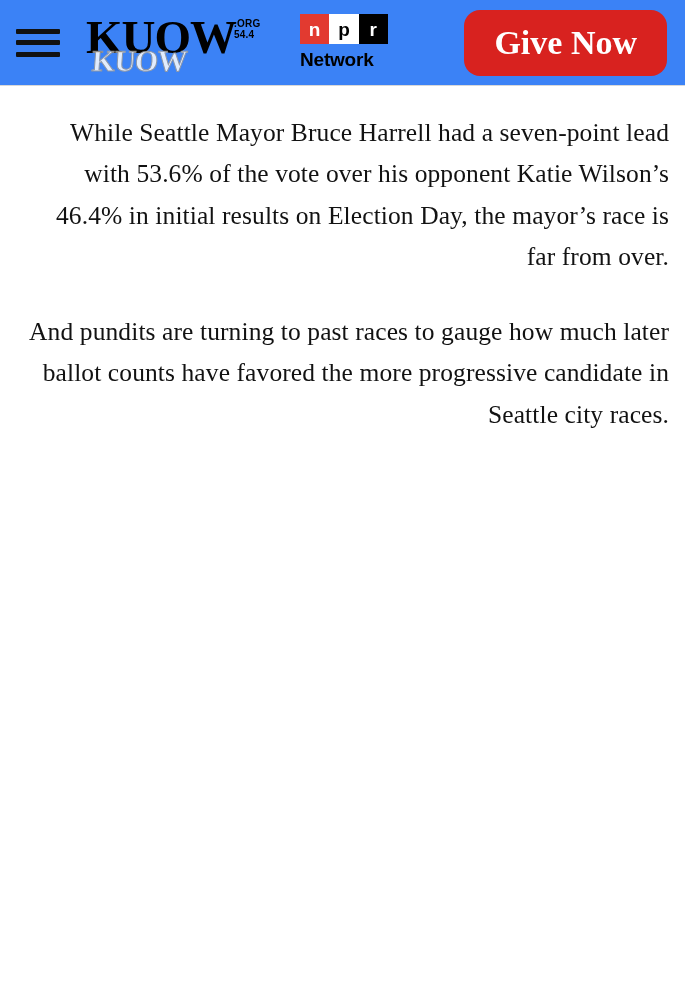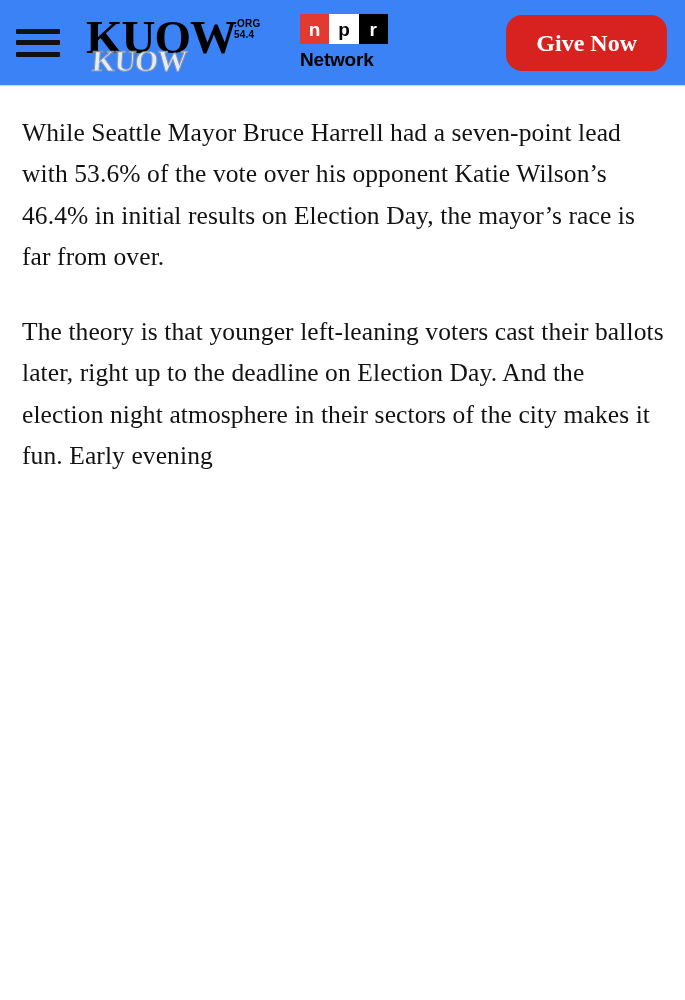--- a/index.html
+++ b/index.html
@@ -123,32 +123,33 @@
     color: #000;
     letter-spacing: -0.2px;
   }
 
   .give-now {
     margin-left: auto;
     background: #d8221f;
     color: #ffffff;
     font-family: "Liberation Serif", serif;
     font-weight: bold;
-    font-size: 24px;
+    font-size: 34px;
     border: none;
     border-radius: 16px;
     padding: 16px 30px;
     cursor: pointer;
     line-height: 1;
   }
 
   
   .article {
     padding: 26px 16px 0 22px;
     box-sizing: border-box;
+    text-align: right;
   }
   .article p {
     margin: 0 0 34px 0;
     font-family: "Liberation Serif", serif;
     font-size: 25.5px;
     line-height: 1.62;
     color: #121212;
     letter-spacing: 0.1px;
   }
   .article p:last-child { margin-bottom: 0; }
@@ -180,14 +181,14 @@
       <div class="cell">r</div>
     </div>
     <div class="npr-network">Network</div>
   </div>
 
   <button class="give-now">Give Now</button>
 </header>
 
 <main class="article">
   <p>While Seattle Mayor Bruce Harrell had a seven-point lead with 53.6% of the vote over his opponent Katie Wilson’s 46.4% in initial results on Election Day, the mayor’s race is far from over.</p>
-  <p>The theory is that younger left-leaning voters cast their ballots later, right up to the deadline on Election Day. And the election night atmosphere in their sectors of the city makes it fun. Early evening</p>
+  <p>And pundits are turning to past races to gauge how much later ballot counts have favored the more progressive candidate in Seattle city races.</p>
 </main>
 
 </body></html>

